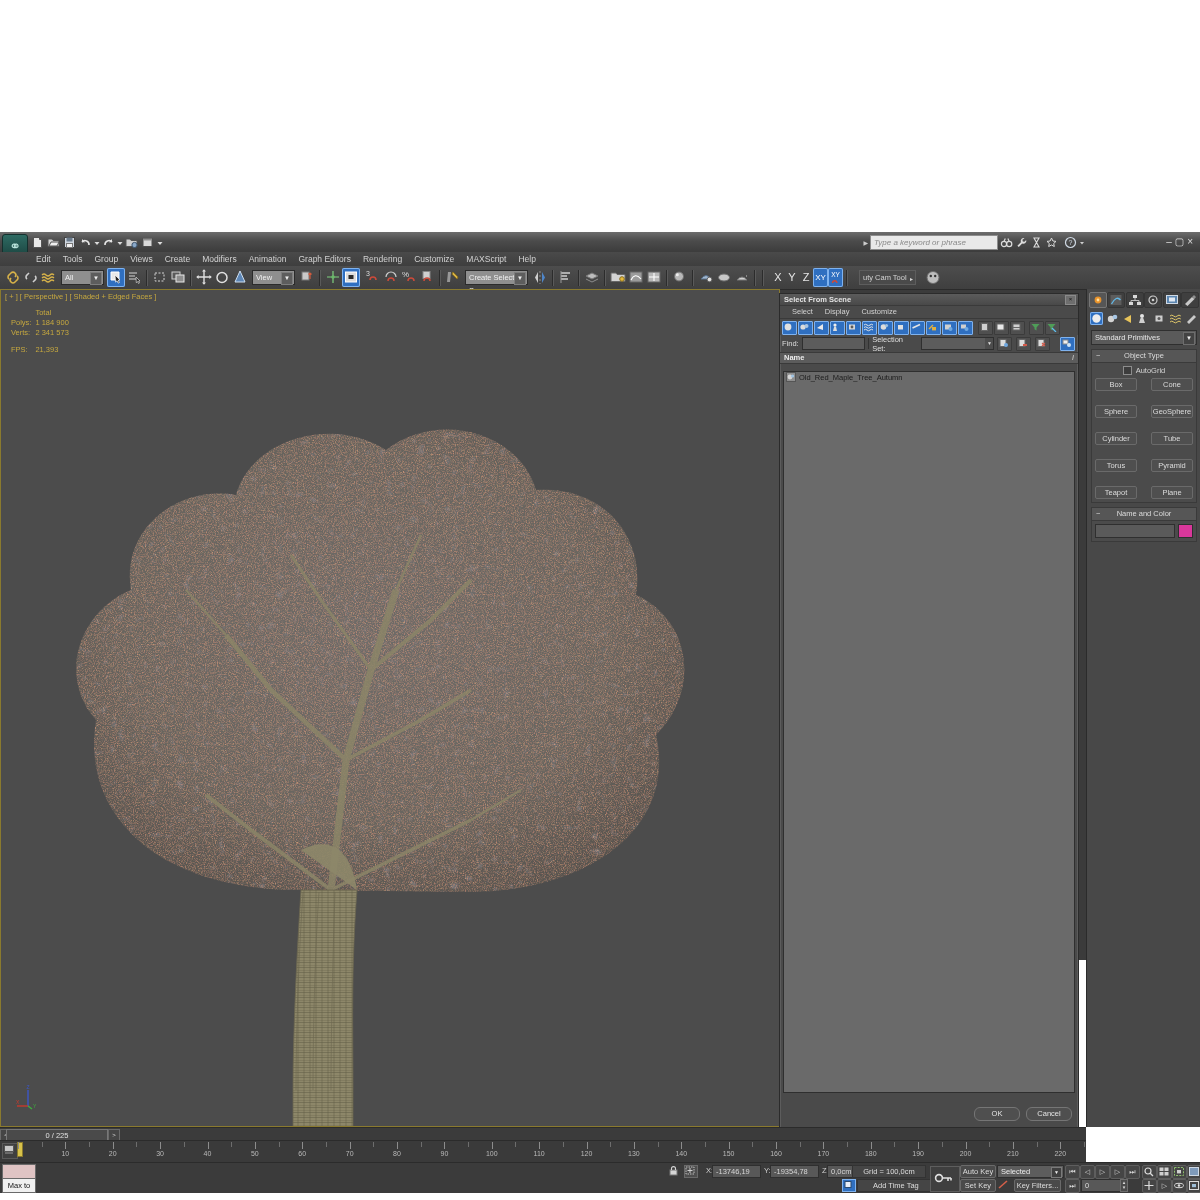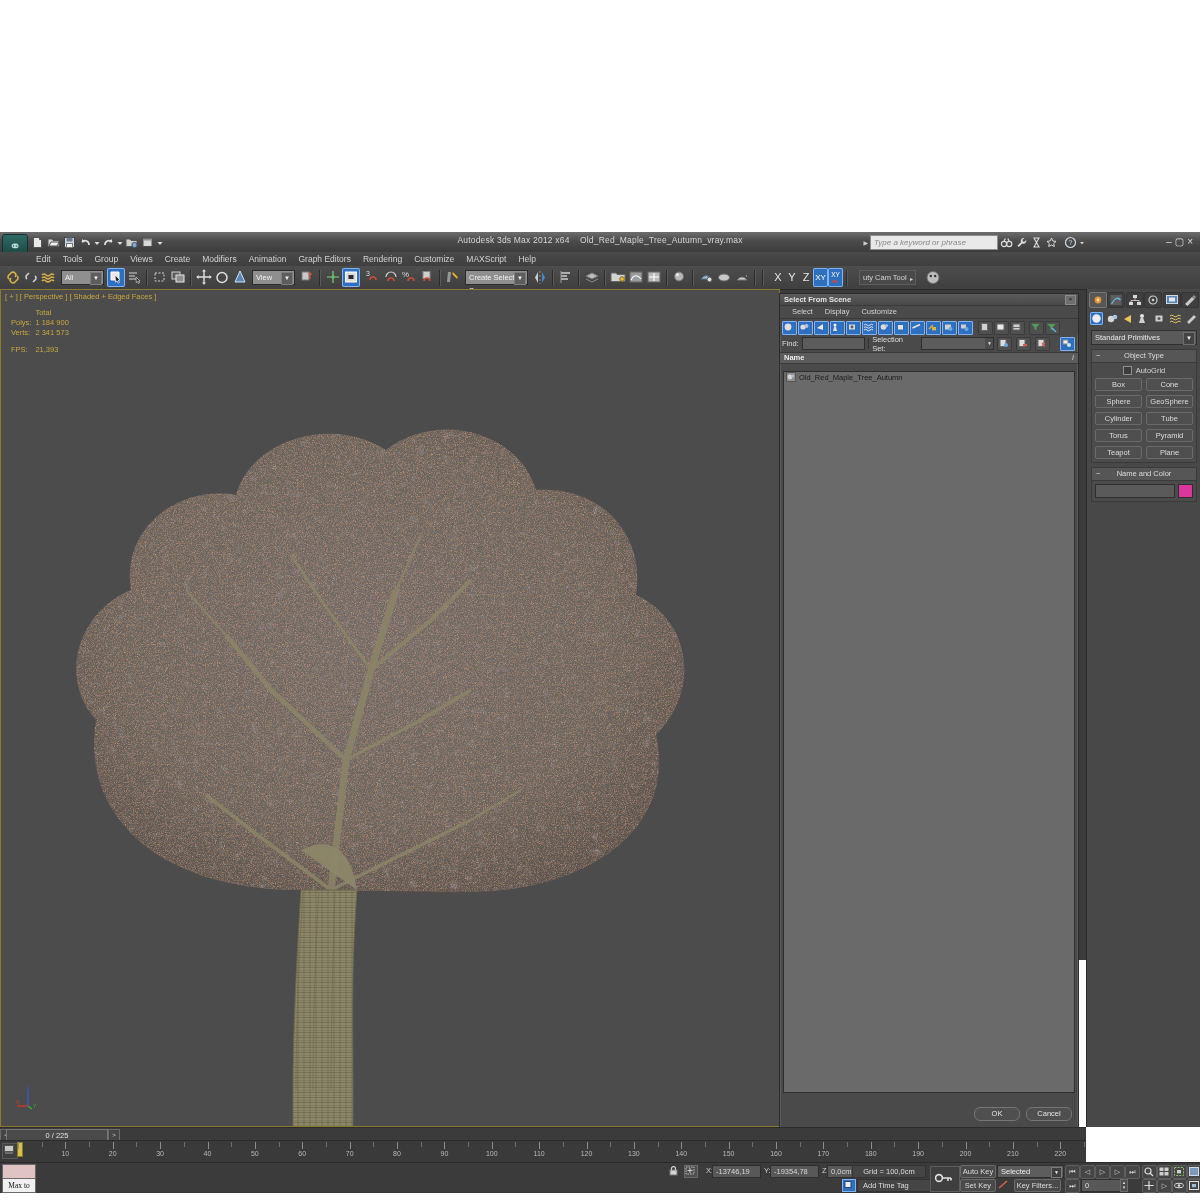--- a/index.html
+++ b/index.html
@@ -54,21 +54,21 @@
   .cp-row2{display:flex;justify-content:space-between;padding:2px 3px;}
   .cp-ic{width:13px;height:13px;border-radius:2px;position:relative;}
   .cp-ic.on{background:#2f6fc0;box-shadow:inset 0 0 0 1px #7fb2ee;}
   .cp-combo{margin:3px 4px;height:13px;background:#5a5a5a;border:1px solid #2f2f2f;
      font-size:7.5px;line-height:13px;padding-left:3px;color:#e6e6e6;position:relative;}
   .rollup{margin:4px 4px 0 4px;border:1px solid #3a3a3a;background:#4b4b4b;}
   .rollup-h{height:12px;line-height:12px;font-size:7.5px;text-align:center;color:#dcdcdc;
      background:#565656;border-bottom:1px solid #3a3a3a;position:relative;}
   .rollup-h .minus{position:absolute;left:4px;top:0;}
   .rollup-b{padding:3px;}
-  .gridbtns{display:grid;grid-template-columns:1fr 1fr;gap:4px;}
+  .gridbtns{display:grid;grid-template-columns:1fr 1fr;gap:14px;}
   .mbtn{height:11px;line-height:11px;text-align:center;font-size:7.5px;color:#dcdcdc;
      background:#4f4f4f;border:1px solid #6a6a6a;border-radius:2px;}
   .chkrow{display:flex;align-items:center;justify-content:center;font-size:7.5px;color:#d4d4d4;
      margin-bottom:3px;}
   .chk{width:7px;height:7px;border:1px solid #8d8d8d;background:#3d3d3d;margin-right:4px;}
   .namerow{display:flex;gap:3px;}
   .namefield{flex:1;height:12px;background:#5a5a5a;border:1px solid #2f2f2f;}
   .colorsw{width:13px;height:12px;border:1px solid #2f2f2f;}
   
   #dlg{position:absolute;left:779px;top:61px;width:298px;height:834px;background:#4a4a4a;
@@ -108,45 +108,41 @@
   #ruler{position:absolute;left:18px;top:0;right:0;height:22px;}
   .tick{position:absolute;top:1px;width:1px;height:5px;background:#6d6d6d;}
   .tick.maj{height:7px;background:#8c8c8c;}
   .ticklbl{position:absolute;top:9px;font-size:7px;color:#b9b9b9;transform:translateX(-50%);}
   #statusbar{position:absolute;left:0;top:930px;width:1200px;height:30px;background:#3b3b3b;
      border-top:1px solid #2b2b2b;}
   #selbox{position:absolute;left:2px;top:1px;width:32px;height:13px;background:#e0c4c4;
      border:1px solid #6a6a6a;}
   #maxto{position:absolute;left:2px;top:15px;width:32px;height:13px;background:#f0f0f0;
      border:1px solid #6a6a6a;font-size:7.5px;color:#111;line-height:13px;text-align:center;
-     font-family:Liberation Serif, serif;}
+     font-family:Liberation Sans, sans-serif;}
   #selstatus{position:absolute;left:38px;top:1px;width:620px;height:12px;background:#454545;
      border:1px solid #303030;font-size:7.5px;color:#dcdcdc;line-height:12px;padding-left:4px;}
   #prompt{position:absolute;left:38px;top:16px;width:620px;height:12px;background:#454545;
      border:1px solid #303030;font-size:7.5px;color:#dcdcdc;line-height:12px;padding-left:4px;}
   .coordfield{height:11px;background:#585858;border:1px solid #2f2f2f;font-size:7.5px;
      color:#d6d6d6;line-height:11px;padding-left:3px;}
   .coordlbl{font-size:7.5px;color:#d0d0d0;margin:0 2px 0 4px;}
   .sbbtn{font-size:7.5px;color:#dcdcdc;background:#4a4a4a;border:1px solid #6a6a6a;
      border-radius:2px;text-align:center;}
   #anim-area{position:absolute;left:945px;top:0;width:255px;height:30px;}
   .pb{width:13px;height:12px;background:#454545;border:1px solid #5e5e5e;border-radius:2px;
      font-size:7px;color:#d8d8d8;text-align:center;line-height:11px;}
   svg{display:block;}
 </style>
 </head>
 <body>
 
 <div id="app">
 
   <div id="titlebar">
-    <div id="apptitle">
-      <span>Autodesk 3ds Max  2012 x64</span>&nbsp;&nbsp;&nbsp;
-      <span>Old_Red_Maple_Tree_Autumn_vray.max</span>
-    </div>
 
     <div id="qat" class="row">
       <div class="qbtn">
         <svg width="15" height="15" viewBox="0 0 15 15">
             <rect x="3.5" y="2.5" width="8" height="10" fill="#e8e8e8" stroke="#555"></rect>
             <path d="M9.5 2.5 L11.5 4.5 L9.5 4.5 Z" fill="#bbb" stroke="#555"></path>
           </svg>
       </div>
       <div class="qbtn">
         <svg width="15" height="15" viewBox="0 0 15 15">
@@ -1004,21 +1000,21 @@
     <span class="coordlbl" style="position:absolute;left:818px;top:3px">Z:</span>
     <div class="coordfield" style="position:absolute;left:827px;top:2px;width:44px">0,0cm</div>
 
     <div style="position:absolute;left:852px;top:2px;width:72px;height:11px;font-size:7.5px;color:#dcdcdc;line-height:11px;text-align:center;background:#454545;border:1px solid #333">Grid = 100,0cm</div>
 
     <div style="position:absolute;left:842px;top:16px;width:12px;height:11px;background:#2f6fc0;border:1px solid #7fb2ee">
       <svg width="10" height="9" viewBox="0 0 10 9">
           <rect x="2" y="1.5" width="6" height="6" fill="#e6eefa" stroke="#2a4a70"></rect>
         </svg>
     </div>
-    <div style="position:absolute;left:857px;top:16px;width:67px;height:11px;font-size:7.5px;color:#dcdcdc;line-height:11px;padding-left:5px;background:#454545;border:1px solid #333">Add Time Tag</div>
+    <div style="position:absolute;left:857px;top:16px;width:67px;height:11px;font-size:7.5px;color:#dcdcdc;line-height:11px;padding-left:15px;background:#454545;border:1px solid #333">Add Time Tag</div>
 
     <div style="position:absolute;left:930px;top:3px;width:28px;height:24px;background:#3f3f3f;border:1px solid #5e5e5e">
       <svg width="26" height="22" viewBox="0 0 26 22">
           <circle cx="8" cy="11" r="3.4" fill="none" stroke="#e0e0e0" stroke-width="1.6"></circle>
           <path d="M11 11h9M17 11v3M20 11v2.5" stroke="#e0e0e0" stroke-width="1.6"></path>
         </svg>
     </div>
 
     <div id="anim-area">
       <div class="sbbtn" style="position:absolute;left:15px;top:2px;width:34px;height:11px;line-height:11px">Auto Key</div>

